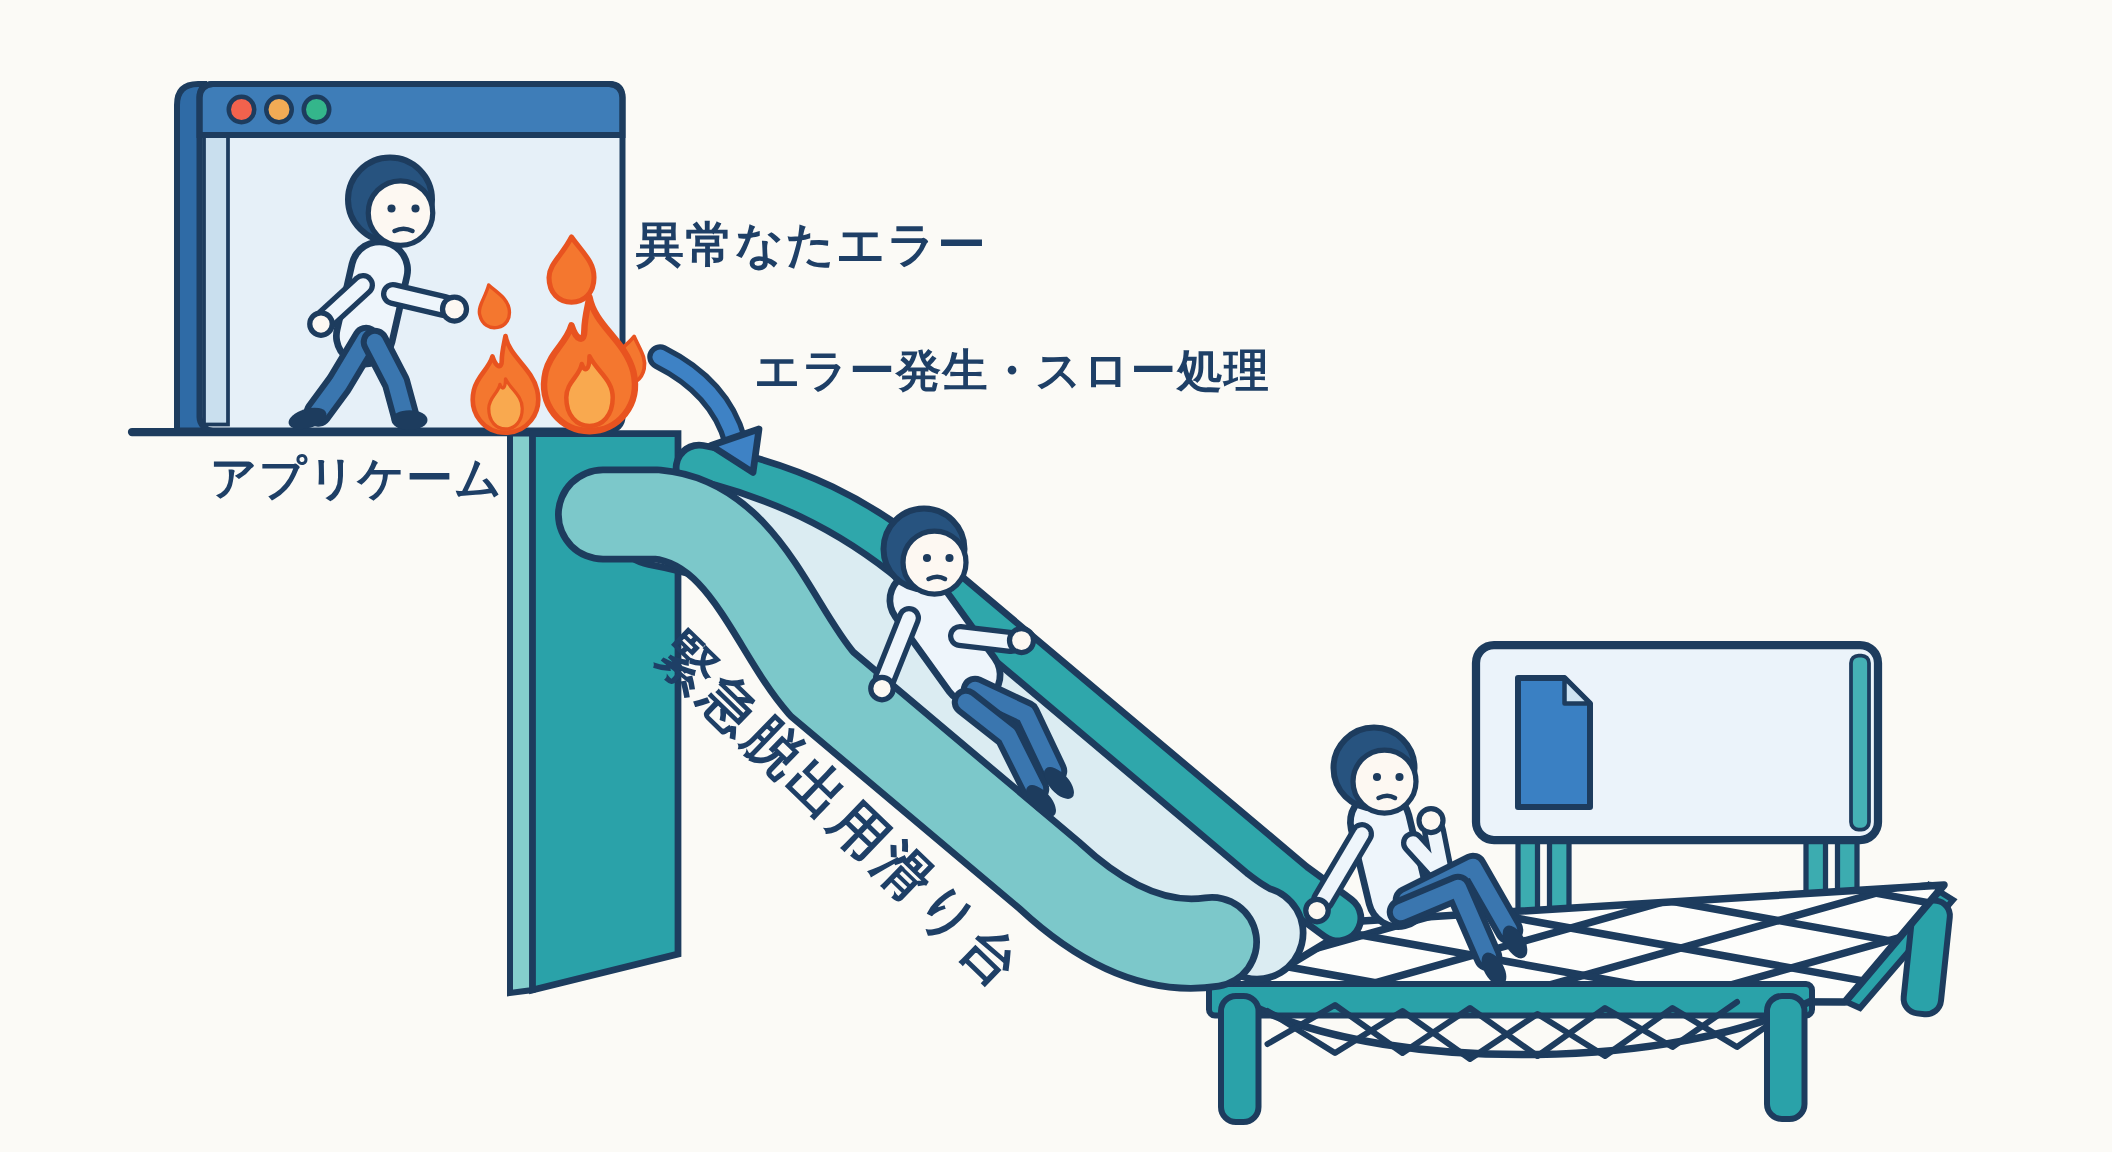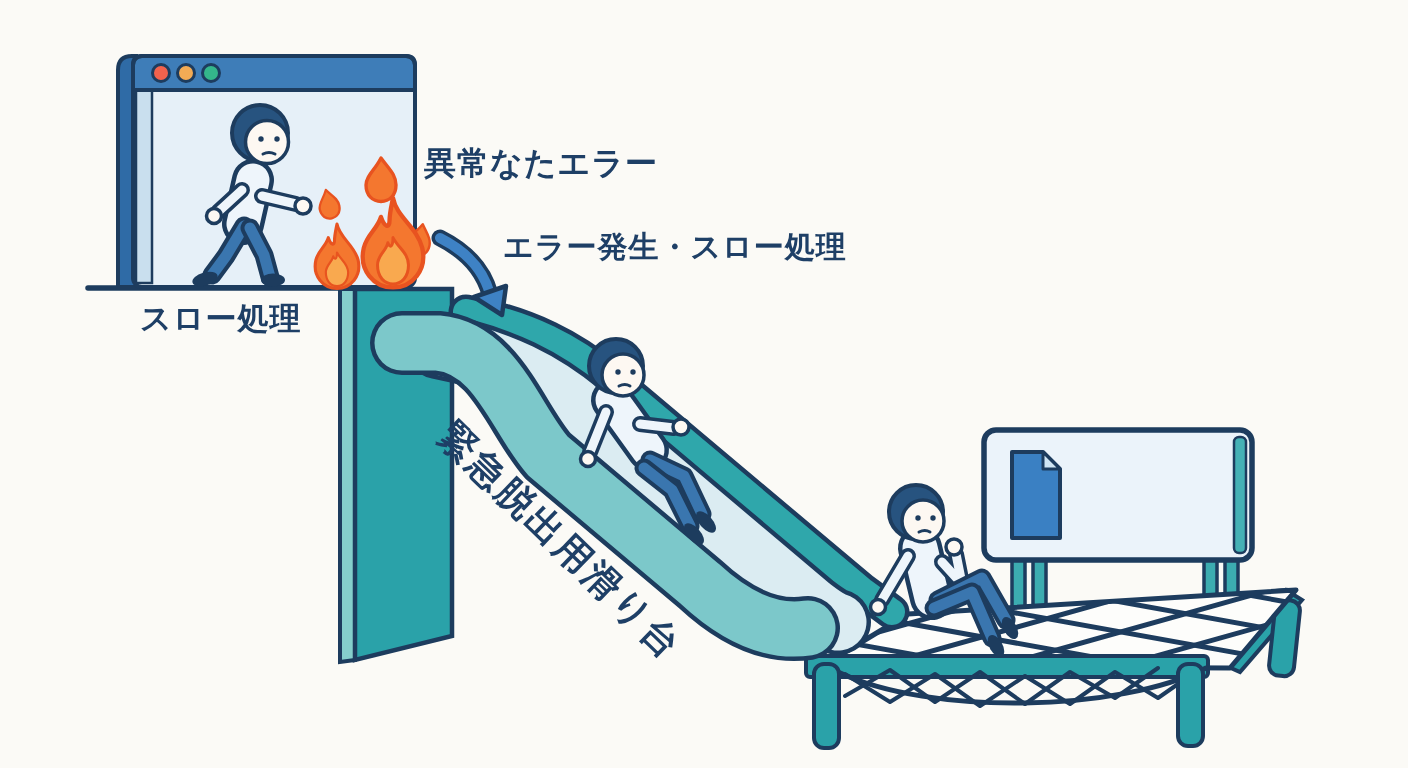--- a/index.html
+++ b/index.html
@@ -202,18 +202,18 @@
       <use href="#flame" transform="translate(350,198) scale(0.86)"></use>
     </g>
 
     <g>
       <path d="M440,238 Q480,258 490,294" class="o" stroke-width="17"></path>
       <path d="M440,238 Q480,258 490,294" fill="none" stroke="#3e82c5" stroke-width="10" stroke-linecap="round"></path>
       <path d="M502,315 L506,286 L474,297 Z" fill="#3e82c5" stroke="#1d3c5e" stroke-width="4.5" stroke-linejoin="round"></path>
     </g>
   </svg>
 
-  <div class="lbl lbl-app">スロー処理</div>
+  <div class="lbl lbl-app">アプリケーム</div>
   <div class="lbl lbl-throw">エラー発生・スロー処理</div>
   <div class="lbl lbl-abnormal">異常なたエラー</div>
   <div class="lbl lbl-slide">緊急脱出用滑り台</div>
 
 </div>
 
 </body></html>

